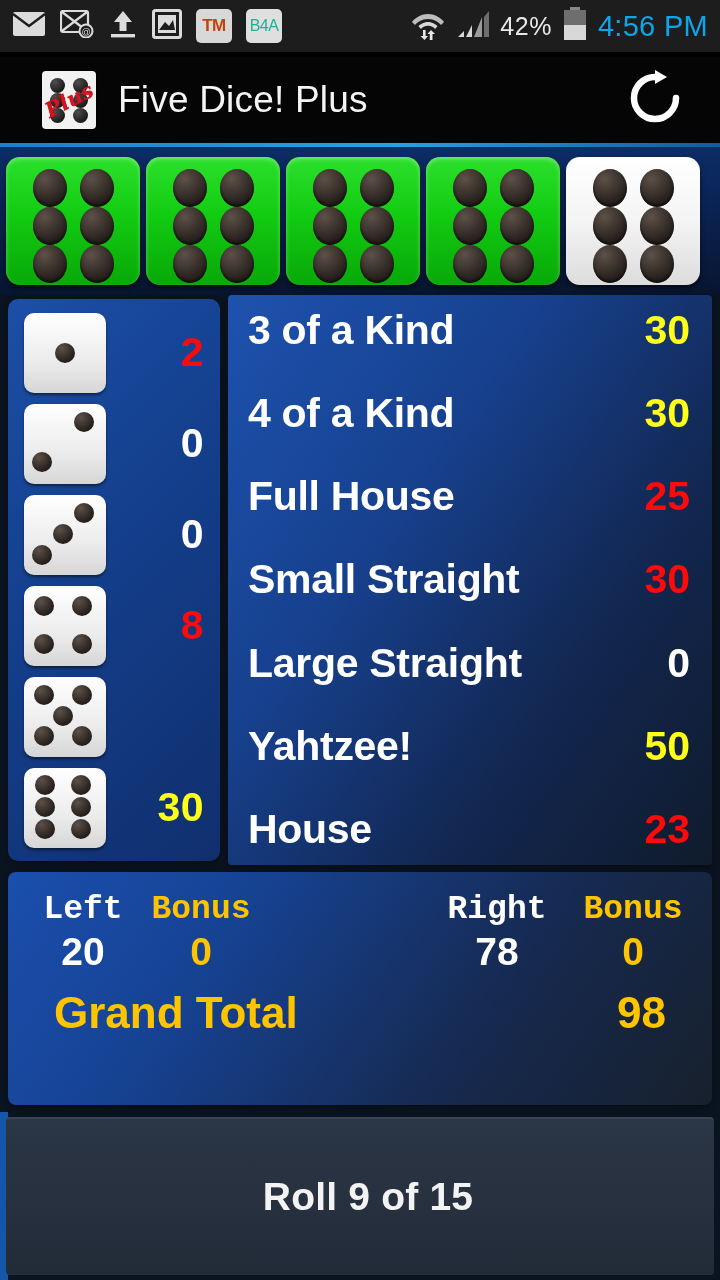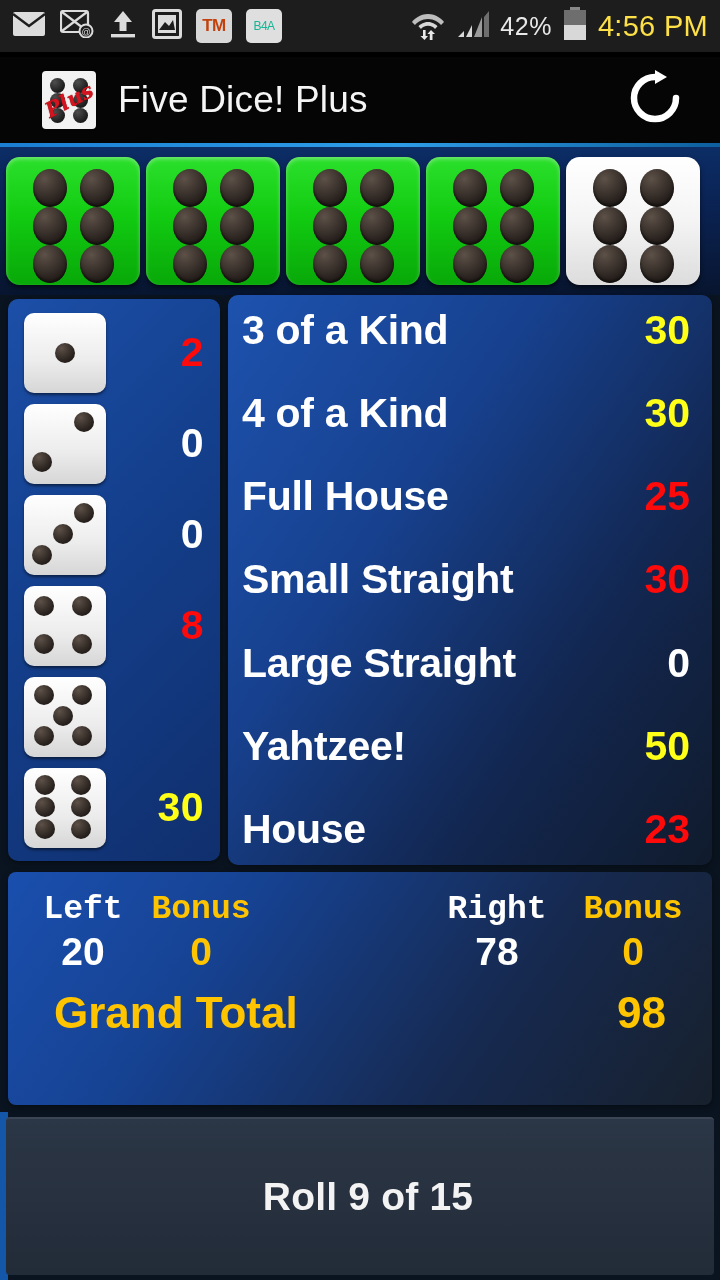--- a/index.html
+++ b/index.html
@@ -19,24 +19,24 @@
   }
   .sb-left { display:flex; align-items:center; gap:14px; }
   .sb-right { margin-left:auto; display:flex; align-items:center; gap:10px; }
   .sb-ico { display:block; }
   .badge-box {
     width:36px; height:34px; border-radius:5px;
     background:#d8d8d8; color:#c2410c;
     display:flex; align-items:center; justify-content:center;
     font-size:17px; font-weight:bold; letter-spacing:-0.5px;
   }
-  .badge-b4a { background:#dfdfdf; color:#17b596; font-size:12px; font-weight:normal;
+  .badge-b4a { background:#dfdfdf; color:#17b596; font-size:16px; font-weight:normal;
                font-family:"Liberation Sans", sans-serif; }
   .batt-pct { color:#e8e8e8; font-size:25px; letter-spacing:0.5px; }
-  .clock { color:#fde047; font-size:29px; letter-spacing:0.3px; }
+  .clock { color:#0ea5e9; font-size:29px; letter-spacing:0.3px; }
   .sb-divider { position:absolute; left:0; top:52px; width:720px; height:5px; background:#000; }
 
   
   .appbar {
     position:absolute; left:0; top:57px; width:720px; height:86px;
     background:#050505; display:flex; align-items:center;
   }
   .app-icon {
     width:54px; height:58px; margin-left:42px;
     background:#f2f2f2; border-radius:4px; position:relative;
@@ -104,23 +104,23 @@
     background:radial-gradient(circle at 33% 27%, #5d5148, #2b2420 62%, #150f0e 100%);
   }
   .left-val {
     flex:1; text-align:right; padding-right:16px;
     font-size:41px; font-weight:bold; letter-spacing:0.5px;
   }
 
   .panel-right {
     position:absolute; left:228px; top:295px; width:484px; height:570px;
     background:linear-gradient(125deg,#1d52ae 0%,#17418f 35%,#12264f 70%,#101b2c 100%);
-    border-radius:10px;
+    border-radius:4px;
     box-shadow:0 2px 6px rgba(0,0,0,.45);
-    padding:12px 22px 12px 14px;
+    padding:12px 22px 12px 20px;
     display:flex; flex-direction:column;gap:36px;
   }
   .cat-row { flex:1; display:flex; align-items:center; }
   .cat-name { color:#ffffff; font-size:41px; font-weight:bold; letter-spacing:-0.3px; }
   .cat-val  { margin-left:auto; font-size:41px; font-weight:bold; }
 
   
   .totals {
     position:absolute; left:8px; top:872px; width:704px; height:233px;
     background:linear-gradient(125deg,#1a4fae 0%,#164292 30%,#16294f 68%,#17202c 100%);

